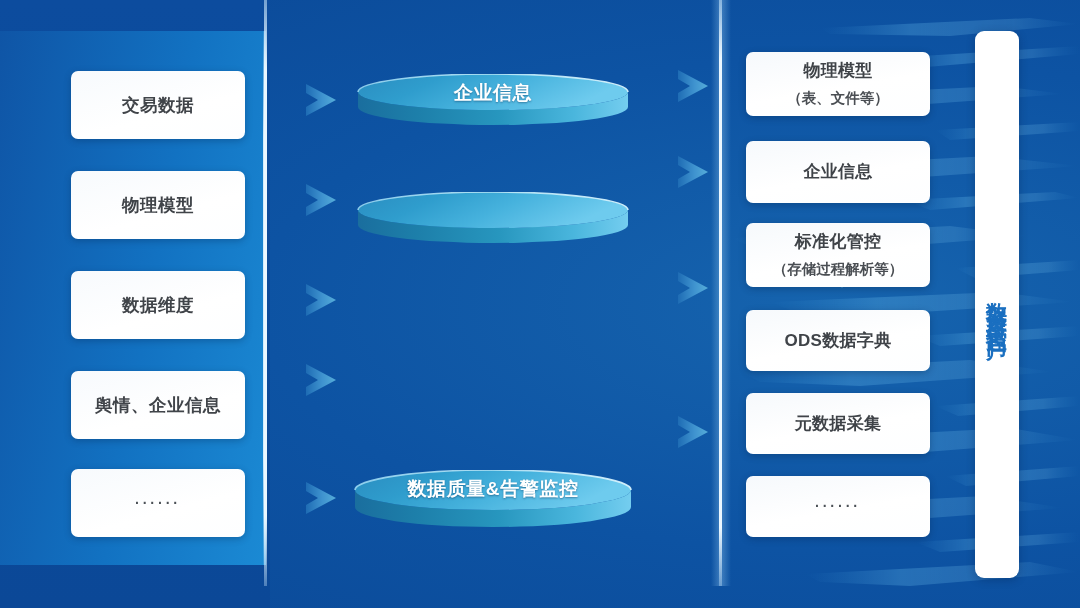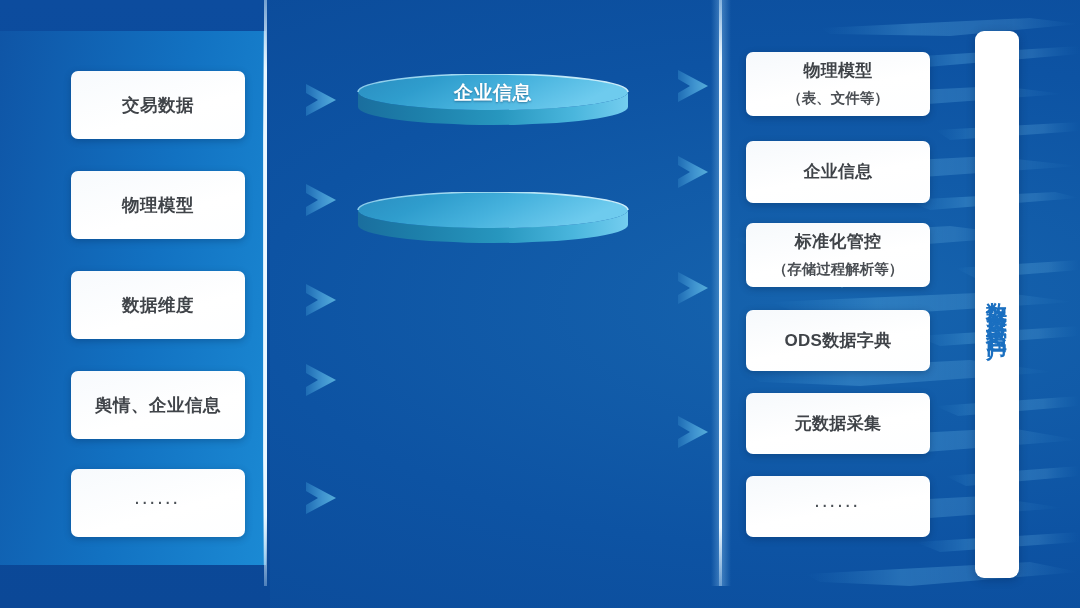--- a/index.html
+++ b/index.html
@@ -288,20 +288,28 @@
 
     <svg class="arrow-d" style="left:468px; top:264px" viewBox="0 0 44 26">
         <path d="M6 1 L38 1 L22 24 Z" fill="url(#argd)"></path>
       </svg>
 
 
     <svg class="arrow-d" style="left:468px; top:414px" viewBox="0 0 44 26">
         <path d="M6 1 L38 1 L22 24 Z" fill="url(#argd)"></path>
       </svg>
 
+    <div class="cyl" style="top:470px; height:64px">
+      <svg class="svgwrap" height="64" viewBox="0 0 282 64" preserveAspectRatio="none">
+        <path d="M3 20 A138 20 0 0 0 279 20 L279 37 A138 20 0 0 1 3 37 Z" fill="url(#cylSide)"></path>
+        <ellipse cx="141" cy="20" rx="138" ry="20" fill="url(#cylTop)"></ellipse>
+        <path d="M3 20 A138 20 0 0 1 279 20" fill="none" stroke="url(#cylEdge)" stroke-width="1.6"></path>
+      </svg>
+      <div class="cyl-label" style="top:6px">数据质量&amp;告警监控</div>
+    </div>
   </div>
 
   <svg class="arrow-r" style="left:676px; top:66px" viewBox="0 0 34 40">
       <path d="M2 4 L32 20 L2 36 L2 27 L14 20 L2 13 Z" fill="url(#argr)"></path>
     </svg>
   <svg class="arrow-r" style="left:676px; top:152px" viewBox="0 0 34 40">
       <path d="M2 4 L32 20 L2 36 L2 27 L14 20 L2 13 Z" fill="url(#argr)"></path>
     </svg>
   <svg class="arrow-r" style="left:676px; top:268px" viewBox="0 0 34 40">
       <path d="M2 4 L32 20 L2 36 L2 27 L14 20 L2 13 Z" fill="url(#argr)"></path>

